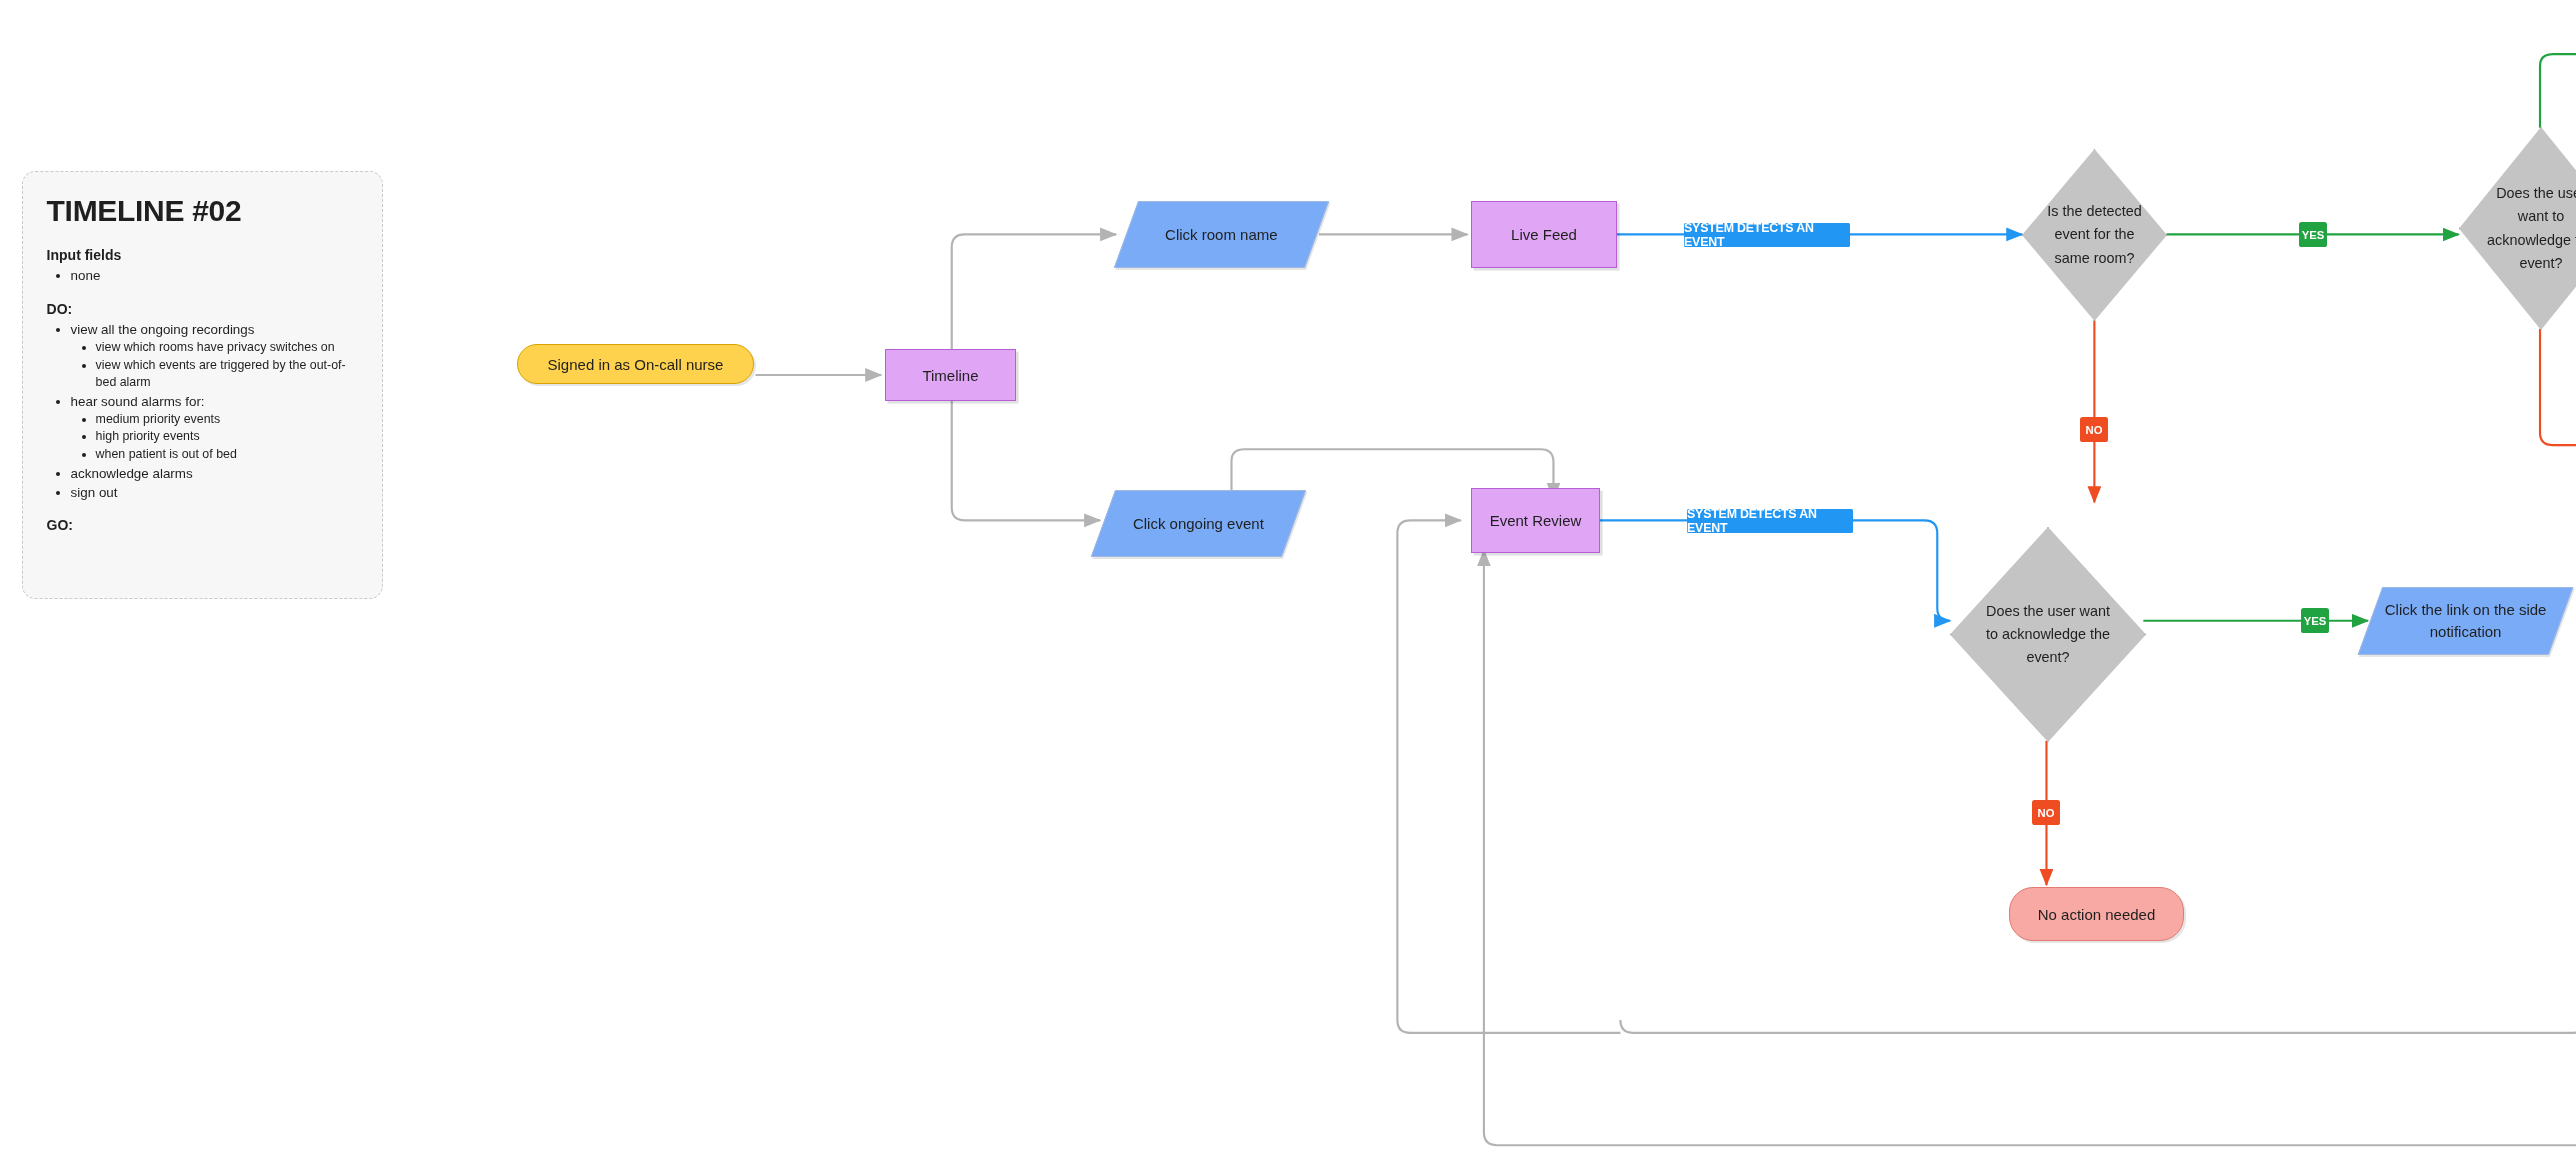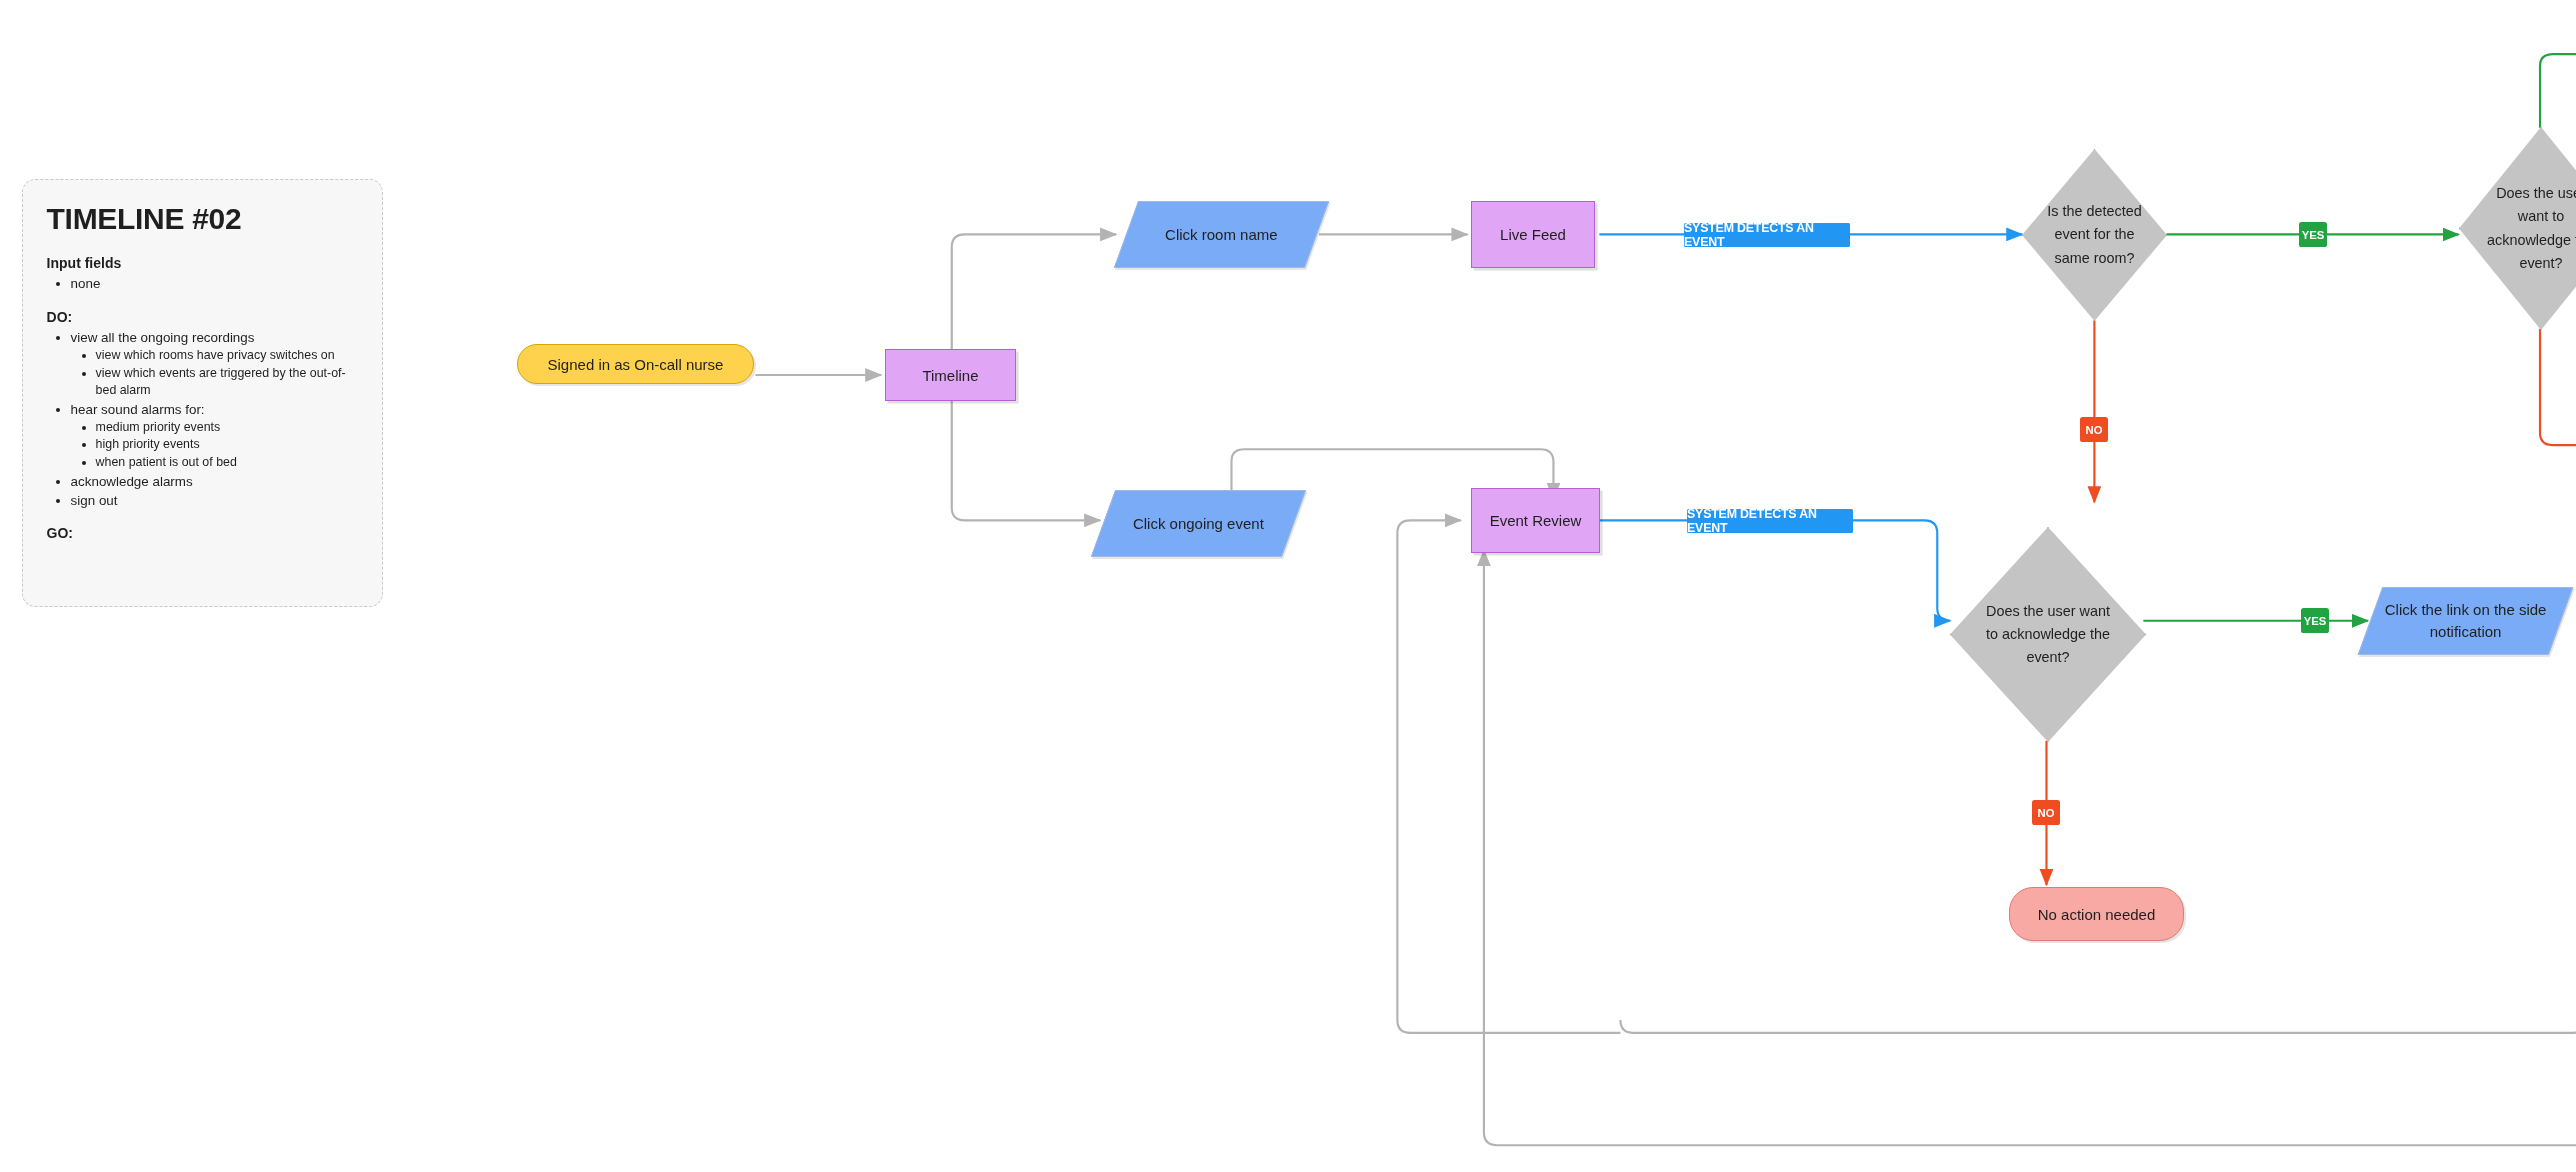--- a/index.html
+++ b/index.html
@@ -4,21 +4,21 @@
 <style>
   html,body{margin:0;padding:0;background:#ffffff;}
   body{width:3007px;height:1172px;font-family:"Liberation Sans",sans-serif;overflow:hidden;}
   #stage{position:relative;width:3007px;height:1172px;background:#ffffff;}
   svg.edges{position:absolute;left:0;top:0;width:3007px;height:1172px;pointer-events:none;}
 
   
   .legend{
     position:absolute;left:21.6px;top:171px;width:361px;height:428px;
     background:#f7f7f7;border:1.5px dashed #c9c9c9;border-radius:13.4px;
-    box-sizing:border-box;padding:21.6px 24px;color:#1f1f1f;margin-top:8px;
+    box-sizing:border-box;padding:21.6px 24px;color:#1f1f1f;
   }
   .legend h1{font-size:30px;line-height:1.1;margin:0 0 20.6px 0;font-weight:bold;letter-spacing:-0.3px;}
   .legend .sec{font-size:14px;font-weight:bold;margin:0 0 3.1px 0;}
   .legend ul{margin:0 0 0 0;padding-left:24px;list-style:disc;}
   .legend ul li{font-size:13.4px;line-height:1.42;margin:0;}
   .legend ul ul{padding-left:25px;margin:0;}
   .legend ul ul li{font-size:12.4px;}
   .legend .gap{height:15.5px;}
 
   
@@ -149,21 +149,21 @@
   </div>
 
   <div class="node n-screen" style="left:885px;top:349px;width:131px;height:52px;">
     <span>Timeline</span>
   </div>
 
   <div class="node n-action" style="left:1126px;top:201px;width:191px;height:67px;">
     <span>Click room name</span>
   </div>
 
-  <div class="node n-screen" style="left:1471px;top:201px;width:124px;height:67px;">
+  <div class="node n-screen" style="left:1471px;top:201px;width:146px;height:67px;">
     <span>Live Feed</span>
   </div>
 
   <div class="node n-decision" style="left:2022px;top:149px;width:145px;height:172px;">
     <span>Is the detected event for the same room?</span>
   </div>
 
   <div class="node n-decision" style="left:2459px;top:127px;width:164px;height:203px;">
     <span>Does the user want to acknowledge the event?</span>
   </div>

